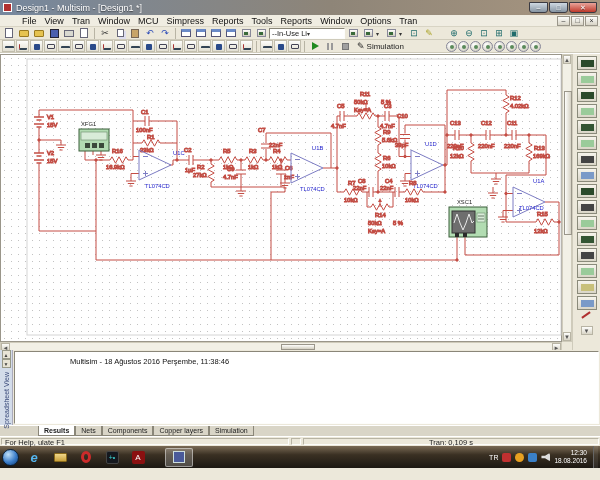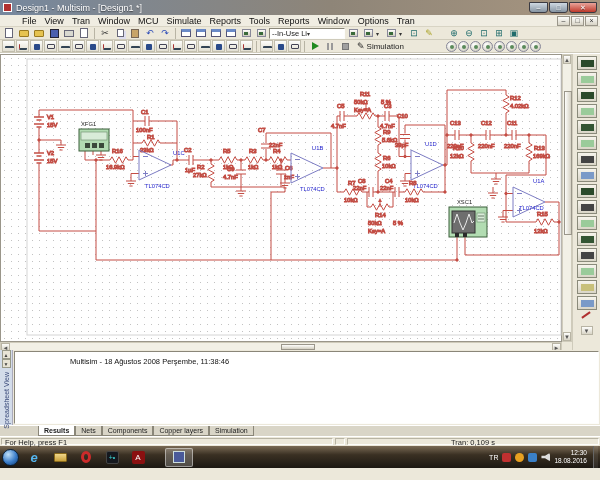--- a/index.html
+++ b/index.html
@@ -94,21 +94,21 @@
   
   .stabs{height:11px;background:#d9d5c7;display:flex;align-items:flex-start;padding-left:38px;border-top:1px solid #fff}
   .stab{height:10px;font-size:7px;color:#222;border:1px solid #8a8678;border-top:none;background:#d9d5c7;padding:0 5px;line-height:9px}
   .stab.active{background:#fff;font-weight:bold}
 
   
   .statusbar{height:10px;background:#ece8da;border-top:1px solid #fff;display:flex;font-size:7.5px;color:#222}
   .sb{border:1px solid;border-color:#b8b4a4 #fdfdfb #fdfdfb #b8b4a4;margin:1px;line-height:7px;padding:0 3px}
   .sb1{flex:1}
   .sb2{width:10px}
-  .sb3{width:252px;text-align:center}
+  .sb3{width:296px;text-align:center}
 
   
   .taskbar{height:22px;background:linear-gradient(#7a6a55,#3a3023 40%,#1c1812);display:flex;align-items:center;padding:0 2px;gap:4px}
   .orb{width:17px;height:17px;border-radius:50%;background:radial-gradient(circle at 35% 30%,#bfe0f8,#3a7cc8 55%,#123a6e);border:1px solid #0a2038;flex:none}
   .tico{width:22px;height:18px;border-radius:2px;display:flex;align-items:center;justify-content:center;flex:none}
   .ie{color:#55b5ee;font-size:13px;font-style:italic;font-weight:bold}
   .fold{width:13px;height:9px;background:linear-gradient(#f0d68a,#caa23c);border:1px solid #8a6a1a;border-radius:1px}
   .opera{width:10px;height:12px;border:3px solid #cc2b2b;border-radius:50%}
   .darkapp{width:13px;height:13px;background:#15181e;border:1px solid #444;border-radius:2px;color:#3ad0d0;font-size:7px;line-height:11px;text-align:center}
   .adobe{width:13px;height:13px;background:#8a1010;border-radius:2px;color:#fff;font-size:8px;line-height:13px;text-align:center}
@@ -134,21 +134,21 @@
       <span class="wbtn close">✕</span>
     </span>
   </div>
 
   <div class="menubar">
     <span class="mi">File</span>
     <span class="mi">View</span>
     <span class="mi">Tran</span>
     <span class="mi">Window</span>
     <span class="mi">MCU</span>
-    <span class="mi">Sim­ulate</span>
+    <span class="mi">Sim­press</span>
     <span class="mi">Reports</span>
     <span class="mi">Tools</span>
     <span class="mi">Reports</span>
     <span class="mi">Window</span>
     <span class="mi">Options</span>
     <span class="mi">Tran</span>
     <span class="mdibtns">
       <span class="mdibtn">–</span>
       <span class="mdibtn">□</span>
       <span class="mdibtn">×</span>
@@ -677,34 +677,34 @@
   </div>
 
 
   <div class="sheet">
     <div class="sidebar">
       <span class="ms">▲</span>
       <span class="ms">▼</span>
       <span class="vlabel">Spreadsheet View</span>
     </div>
     <div class="sheetcontent">
-      <span>Multisim -  18 Ağustos 2008 Perşembe, 11:38:46</span>
+      <span>Multisim -  18 Ağustos 2016 Perşembe, 11:38:46</span>
     </div>
   </div>
 
   <div class="stabs">
     <span class="stab active">Results</span>
     <span class="stab">Nets</span>
     <span class="stab">Components</span>
     <span class="stab">Copper layers</span>
     <span class="stab">Simulation</span>
   </div>
 
   <div class="statusbar">
-    <span class="sb sb1">For Help, press F1</span>
+    <span class="sb sb1">For Help, ulate F1</span>
     <span class="sb sb2"></span>
     <span class="sb sb3">Tran: 0,109 s</span>
   </div>
 
   <div class="taskbar">
     <span class="orb"></span>
     <span class="tico">
         <span class="ie">e</span>
       </span>
     <span class="tico">

